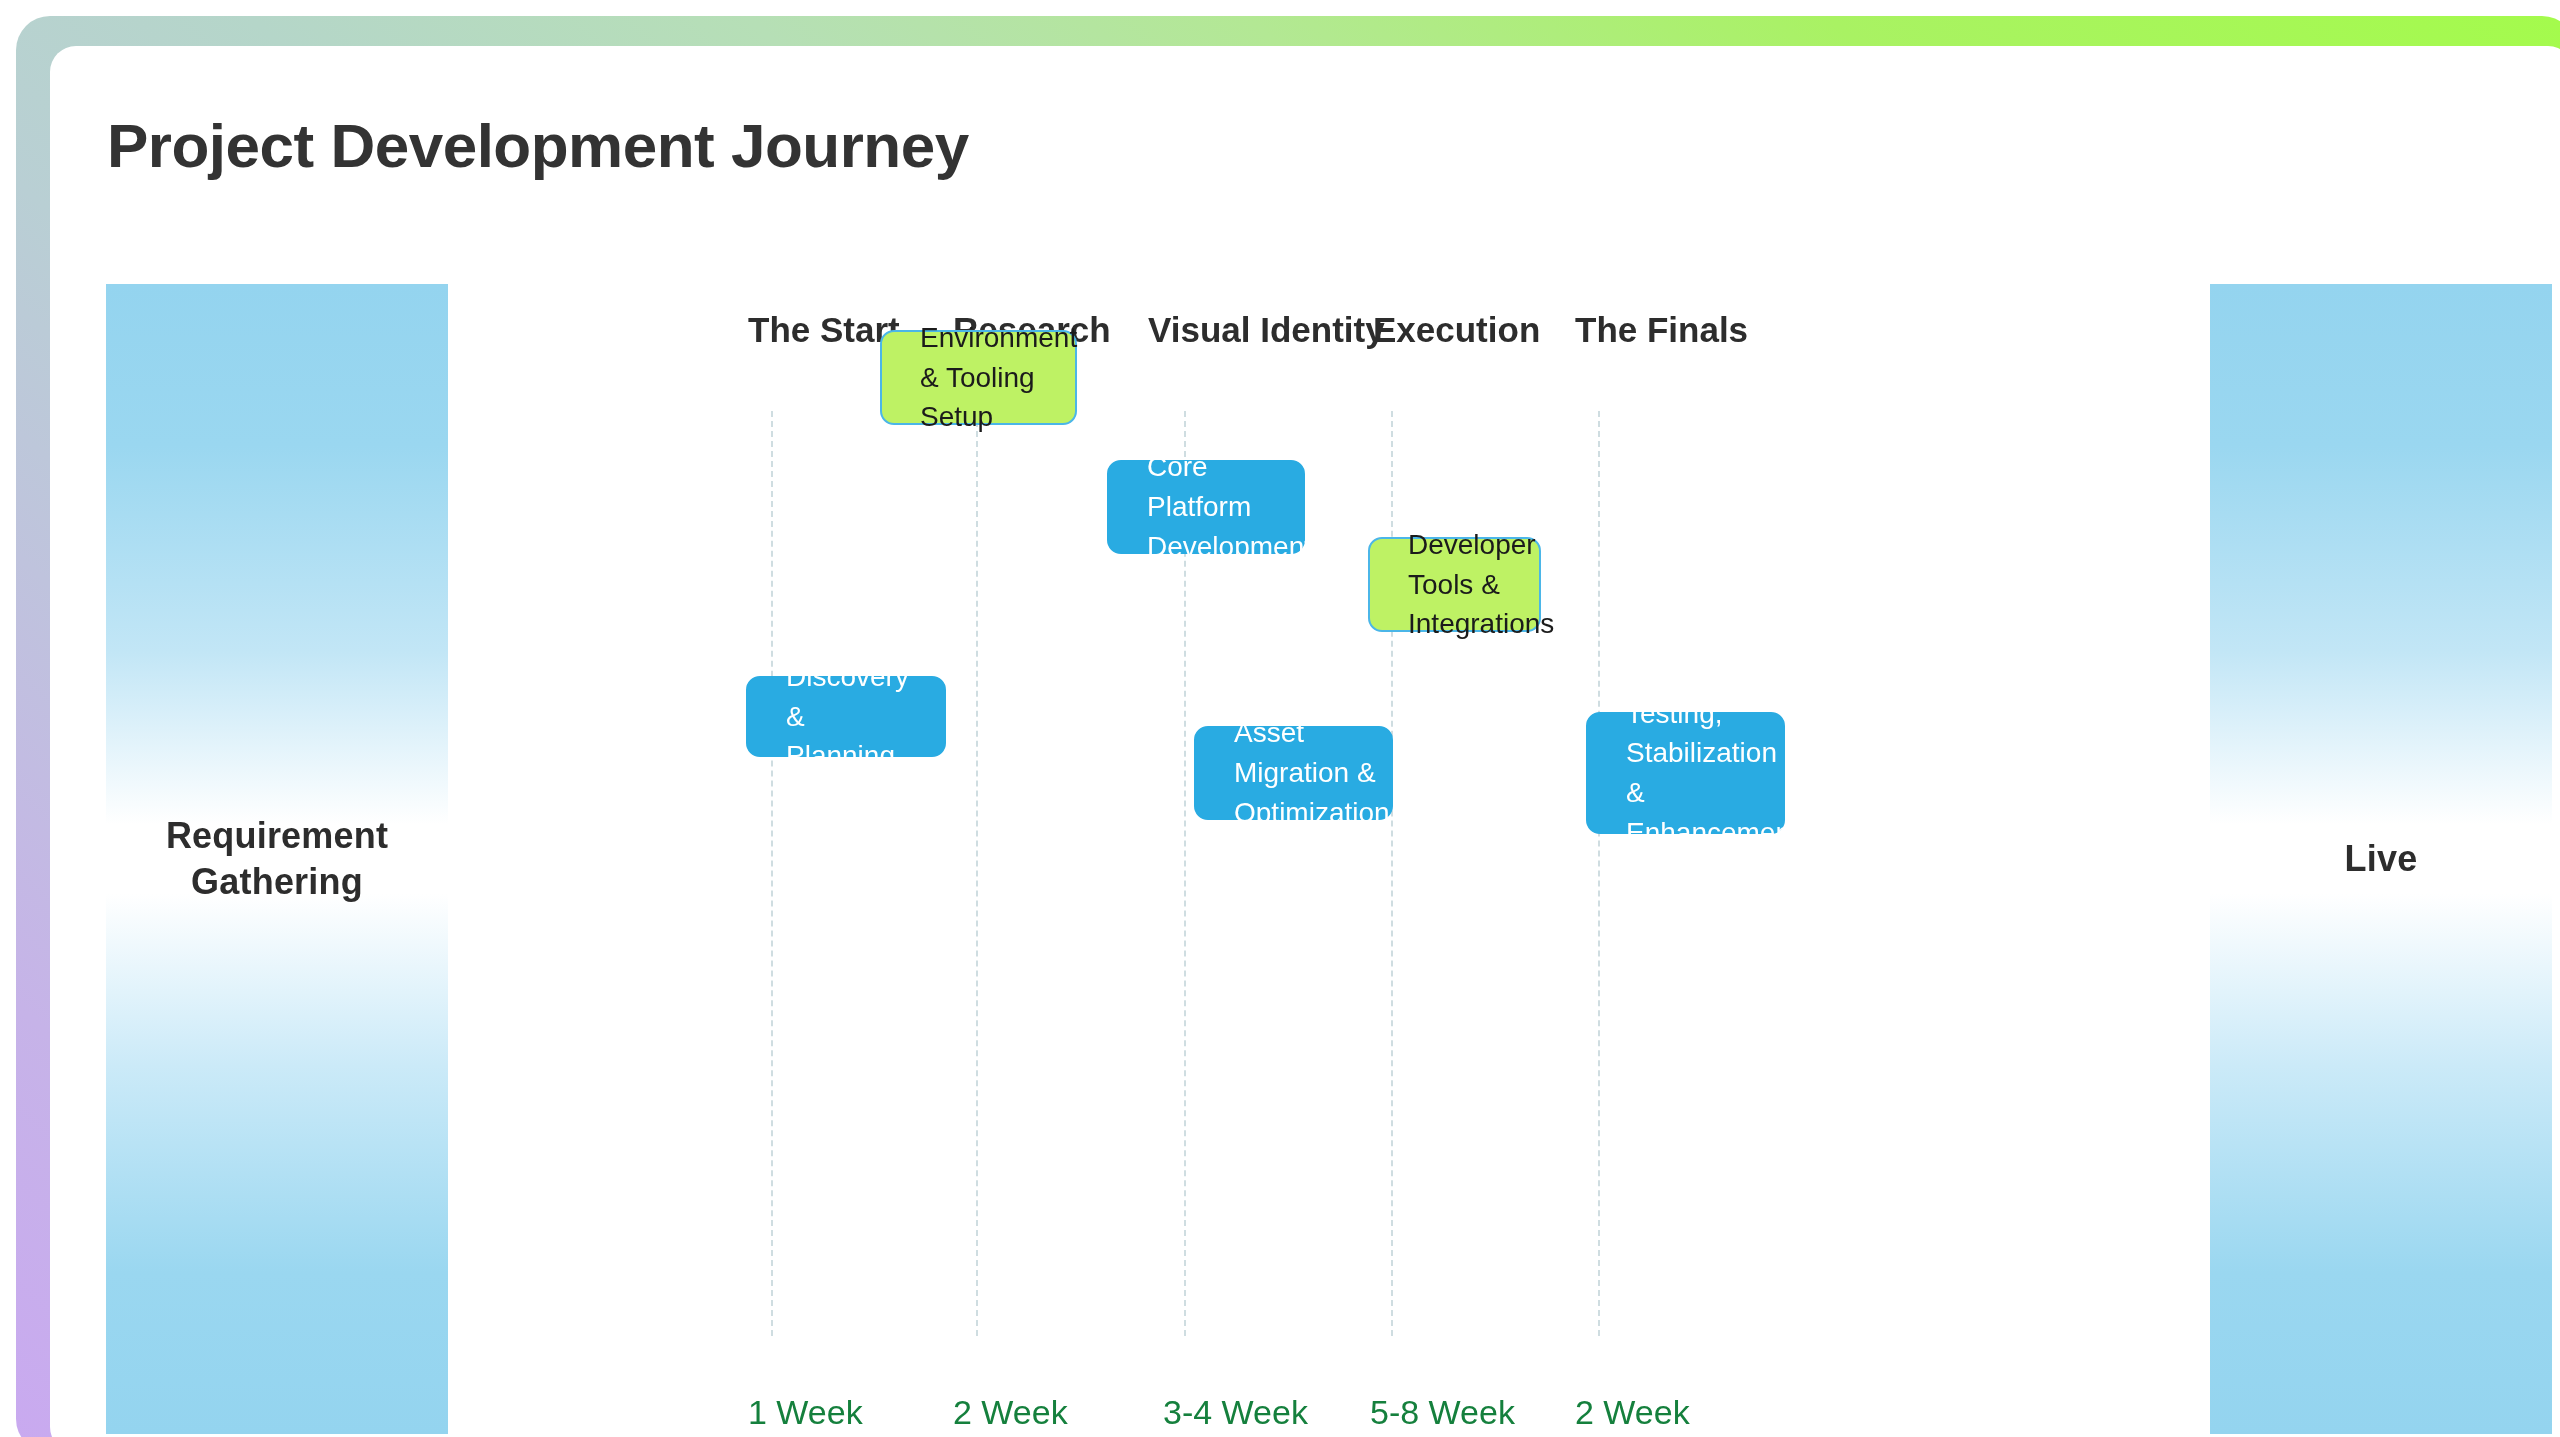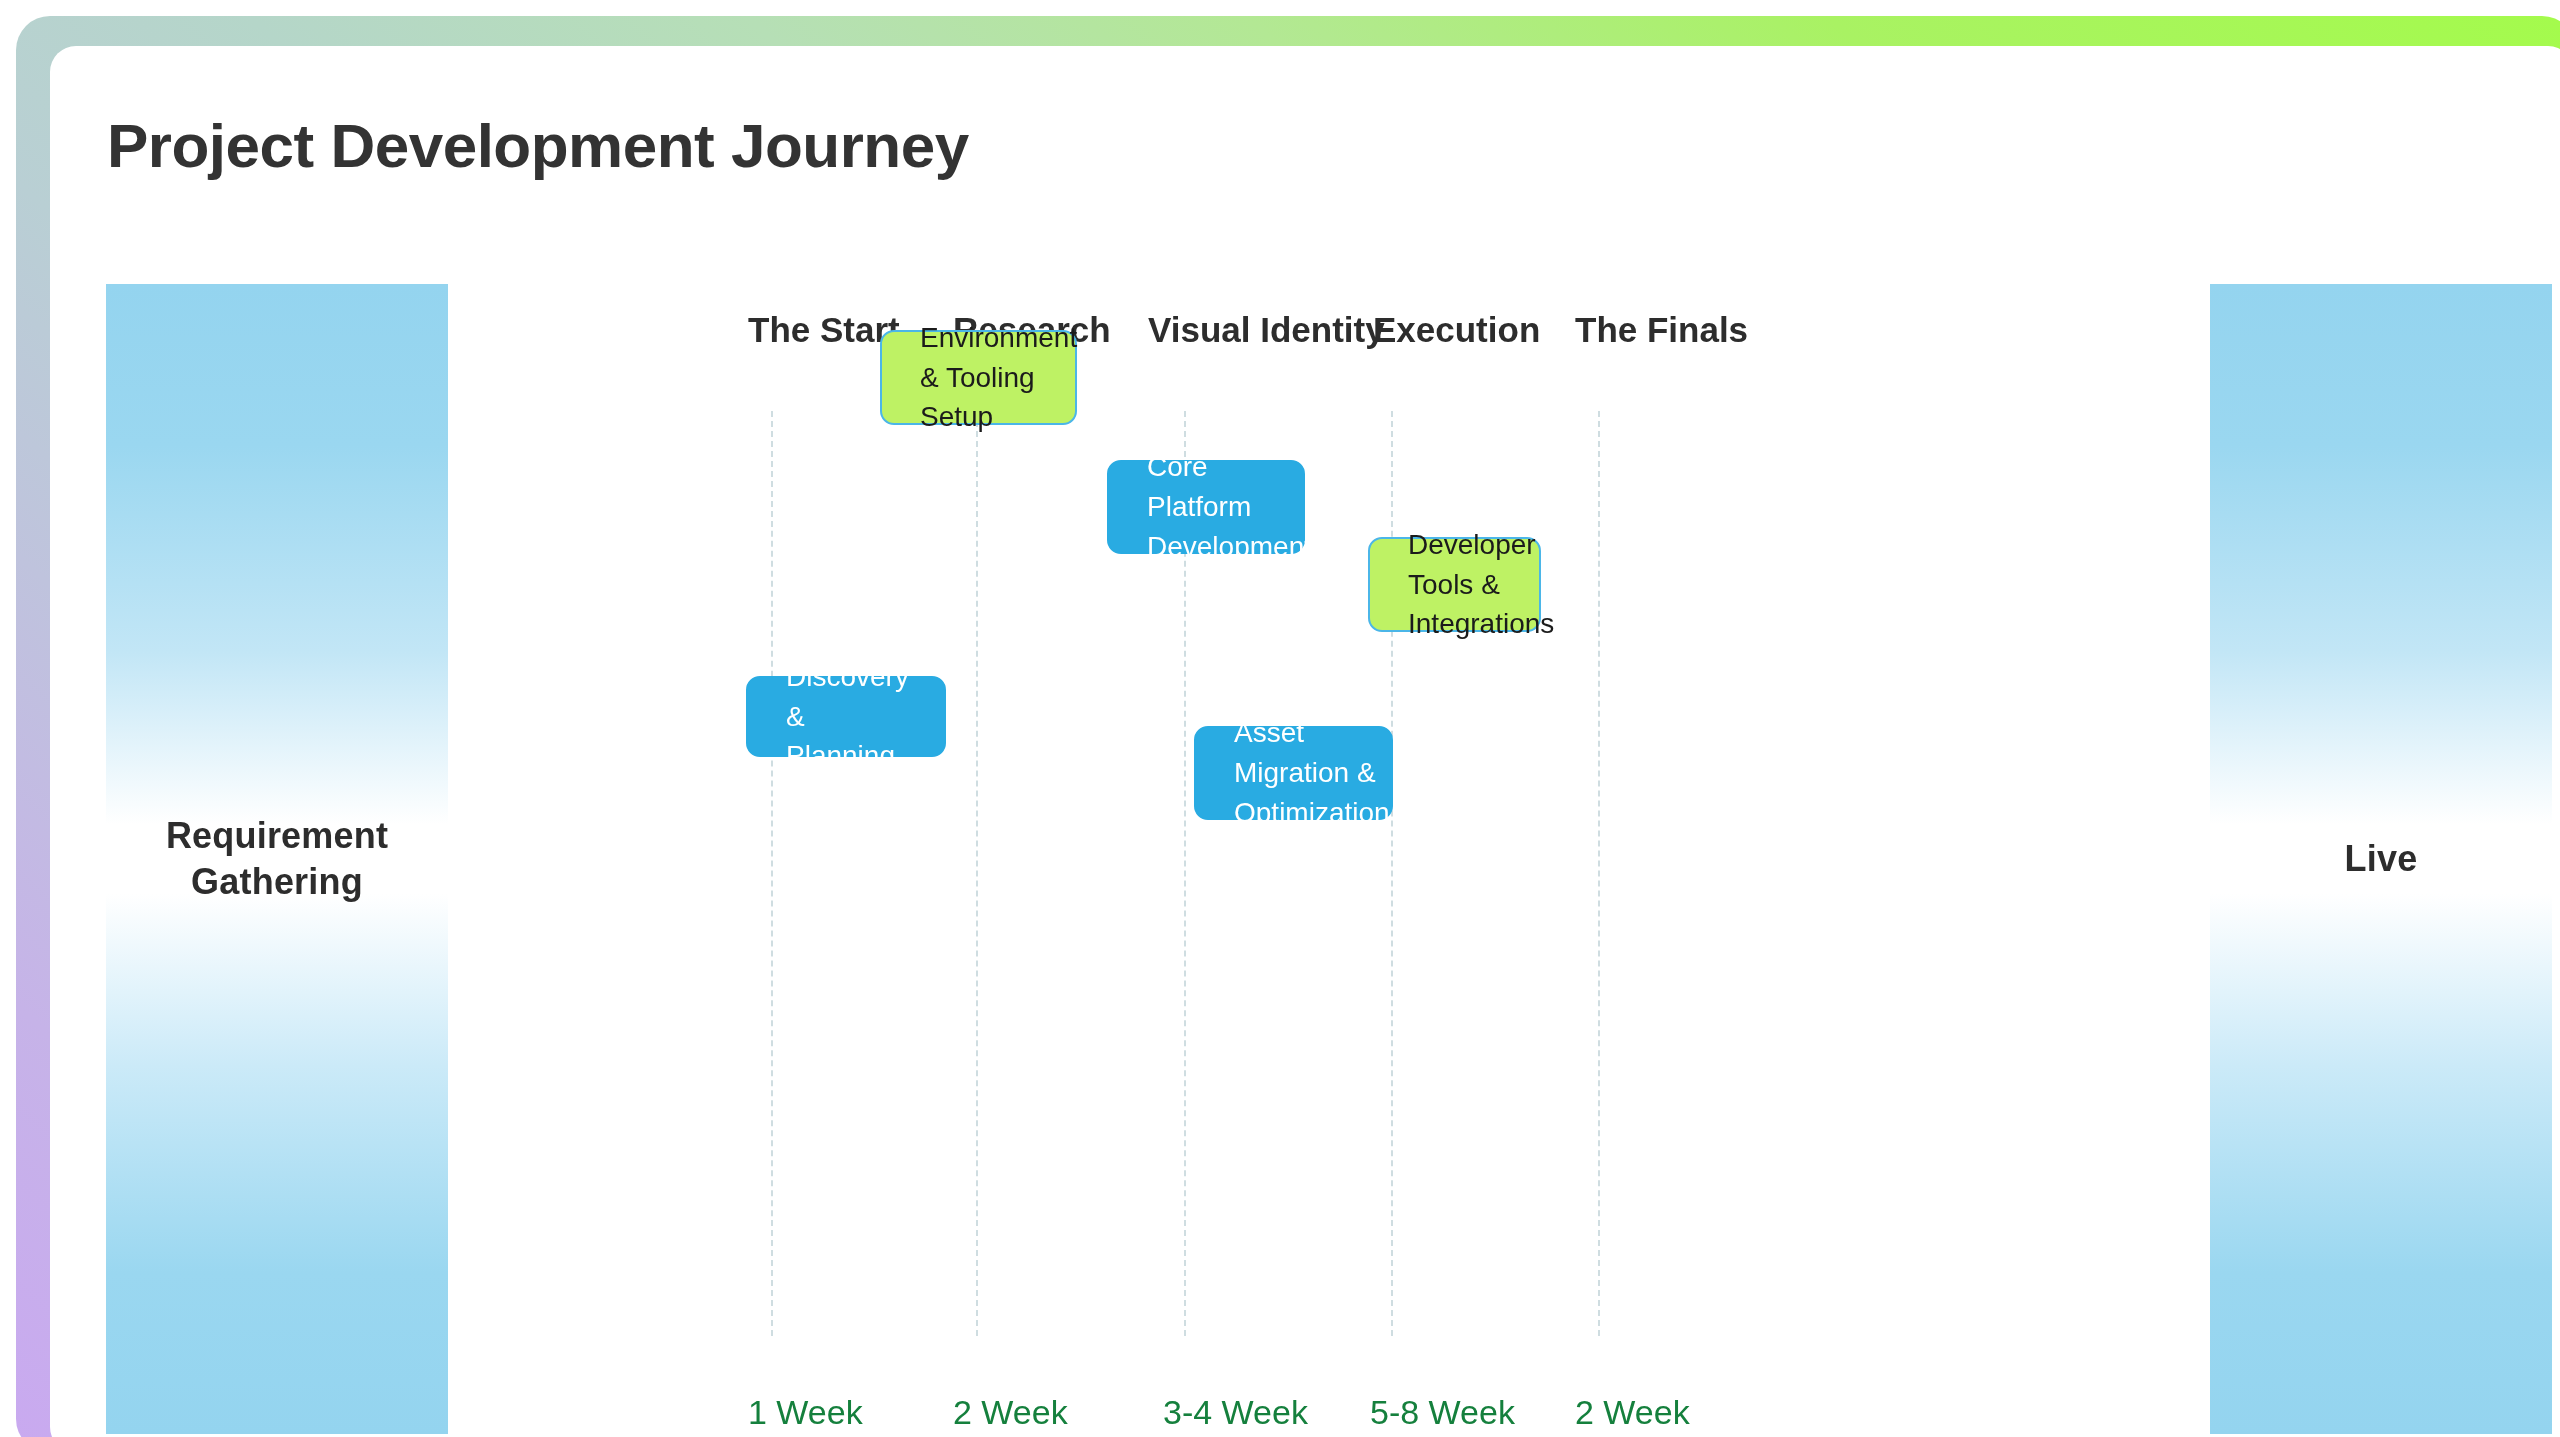--- a/index.html
+++ b/index.html
@@ -186,16 +186,19 @@
         </div>
         <div class="task-card solid" style="left: 625px; top: 382px; width: 198px; height: 94px;">
           <span class="task-card-label">Core Platform Development</span>
         </div>
         <div class="task-card solid" style="left: 712px; top: 648px; width: 199px; height: 94px;">
           <span class="task-card-label">Asset Migration &amp; Optimization</span>
         </div>
         <div class="task-card light" style="left: 886px; top: 459px; width: 173px; height: 95px;">
           <span class="task-card-label">Developer Tools &amp; Integrations</span>
         </div>
+        <div class="task-card solid" style="left: 1104px; top: 634px; width: 199px; height: 122px;">
+          <span class="task-card-label">Testing, Stabilization &amp; Enhancements</span>
+        </div>
       </div>
 
   </div>
 </div>
 
 </body></html>

